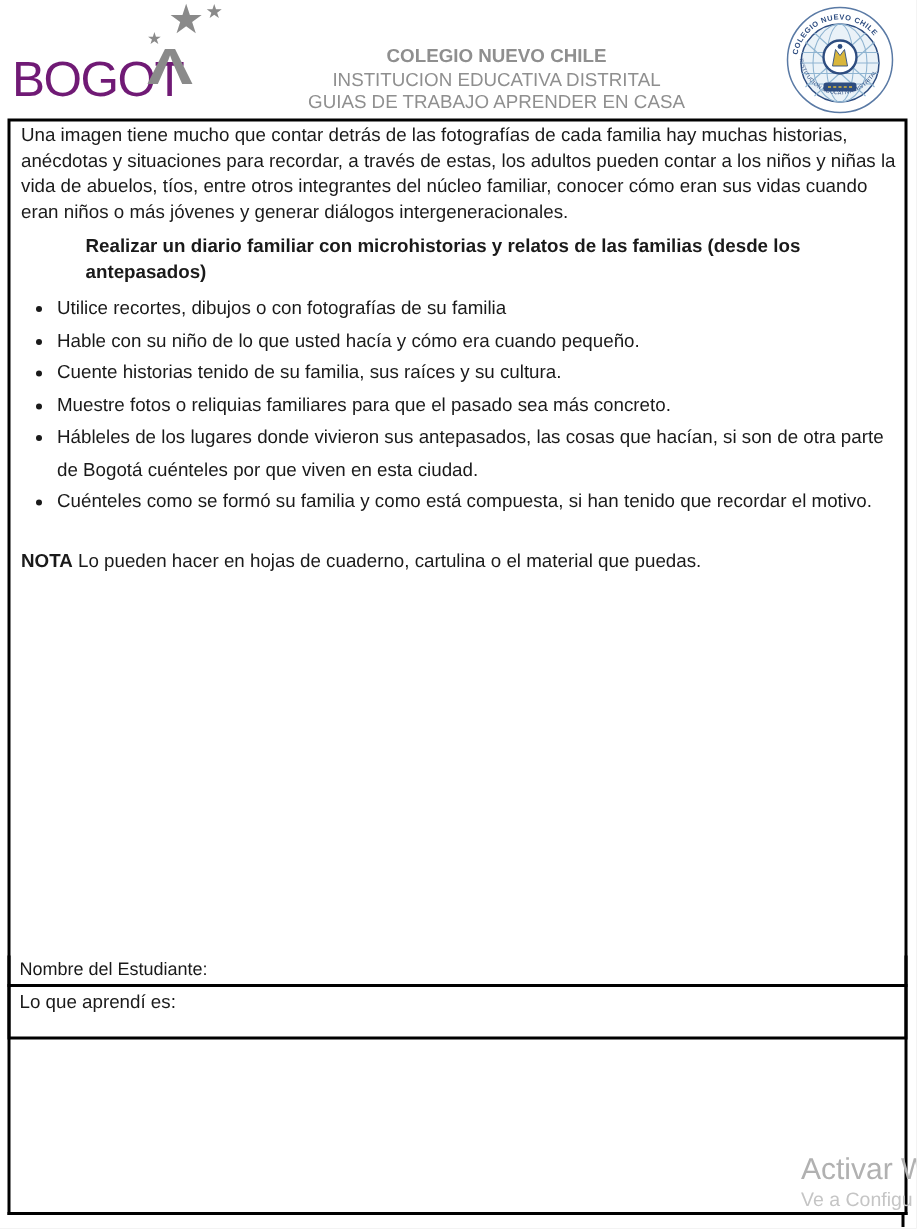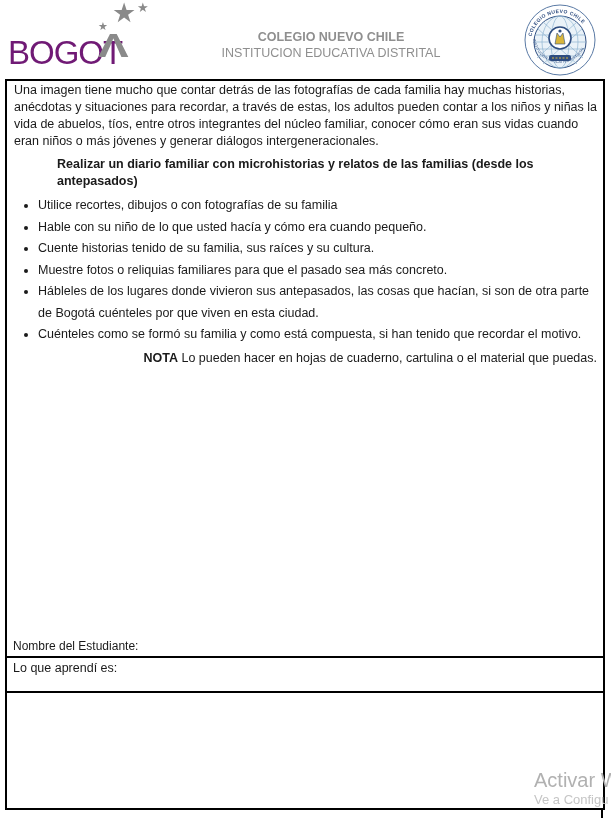--- a/index.html
+++ b/index.html
@@ -41,21 +41,21 @@
     font-size:12.5px; line-height:17px;
   }
   .intro { width:590px; }
   .activity-title {
     margin:6px 0 0 43px; width:515px; font-weight:bold; line-height:17px;
   }
   .steps-heading { margin-top:15px; font-weight:bold; }
   ul.steps { margin:5px 0 0 0; padding-left:24px; list-style:disc; }
   ul.steps li { line-height:21.5px; }
   ul.steps .u { }
-  .nota { margin-top:4px;text-align:right; }
+  .nota { margin-top:20px; }
   .nota b { font-weight:bold; }
 
   
   .student-row {
     position:absolute; left:5px; top:637px; width:600px; height:21px;
     border:2px solid #000; border-top:none;
     font-size:12px; padding:2px 0 0 6px;
   }
   .learned-box {
     position:absolute; left:5px; top:658px; width:600px; height:152px;
@@ -80,20 +80,21 @@
       <span class="logo-star-sm">★</span>
       <span class="logo-star-big">★</span>
       <span class="logo-star-tiny">★</span>
       <span class="logo-text">BOGOT</span>
       <span class="logo-lambda">Λ</span>
     </div>
 
     <div class="school-lines">
       <div class="l1">COLEGIO NUEVO CHILE</div>
       <div class="l2">INSTITUCION EDUCATIVA DISTRITAL</div>
+      <div class="l3">GUIAS DE TRABAJO APRENDER EN CASA</div>
     </div>
 
     <svg class="seal" width="78" height="76" viewBox="0 0 78 76">
       <defs>
         <path id="arcTop" d="M 10 40 A 29 29 0 0 1 68 40" fill="none"></path>
         <path id="arcBottom" d="M 12 34 A 27 27 0 0 0 66 34" fill="none"></path>
       </defs>
       <circle cx="39" cy="38" r="35" fill="#ffffff" stroke="#5a7aa5" stroke-width="1"></circle>
       <circle cx="39" cy="40" r="26" fill="#eaf2f8" stroke="#2e4d80" stroke-width="1"></circle>
       <g stroke="#8fb4d1" stroke-width="0.7" fill="none">

